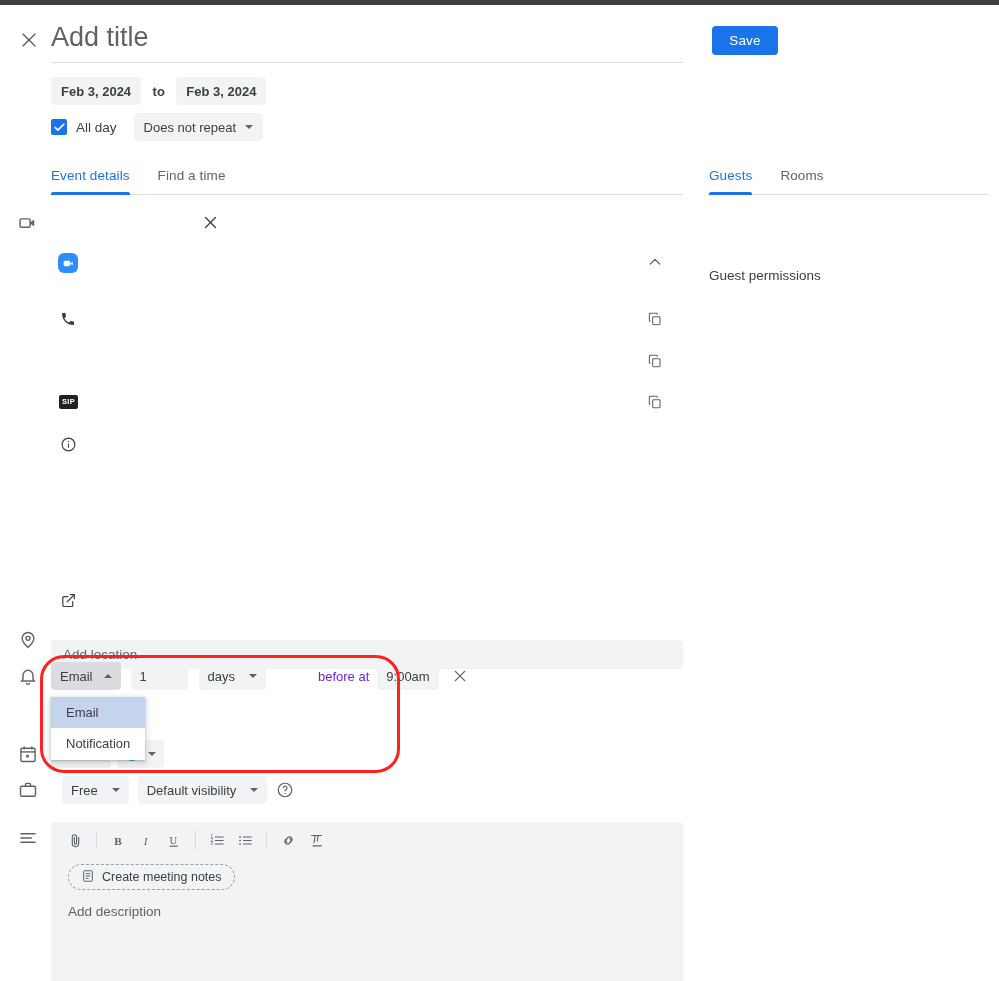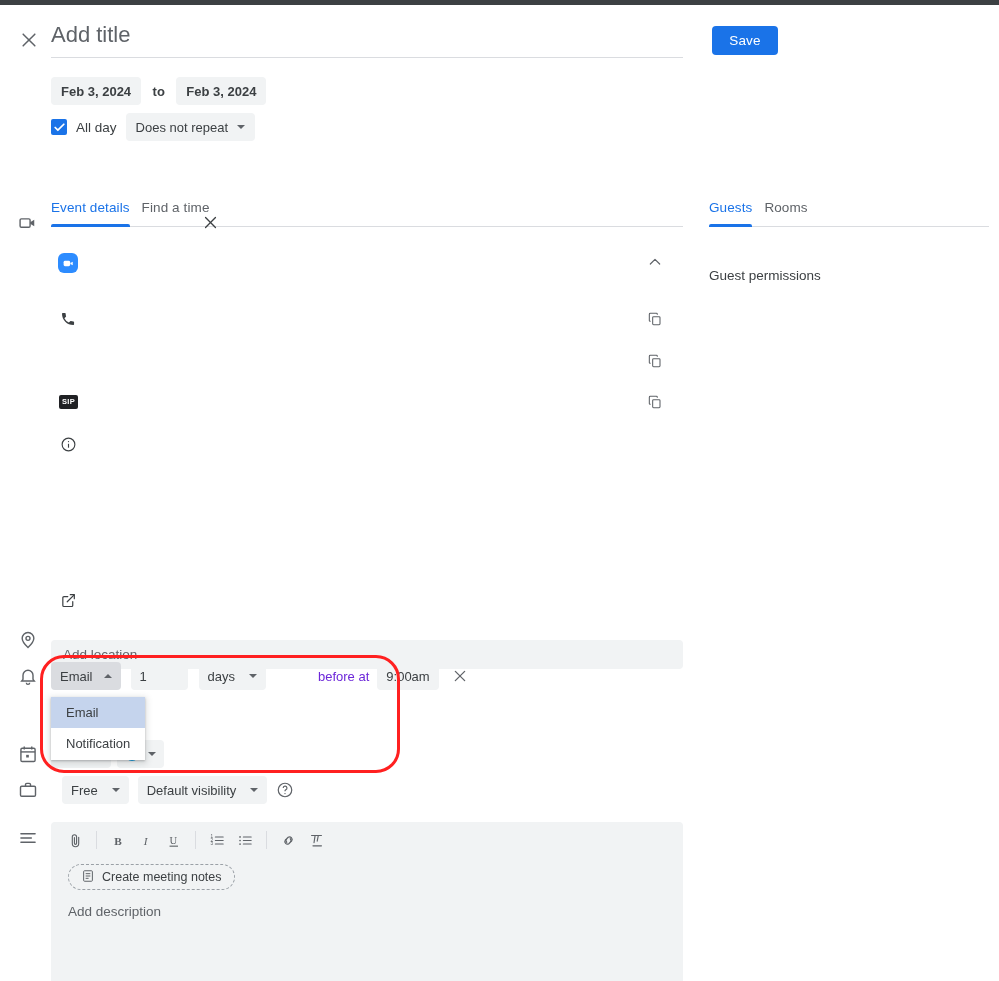--- a/index.html
+++ b/index.html
@@ -25,21 +25,21 @@
     width: 26px; height: 26px;
     display: flex; align-items: center; justify-content: center;
     cursor: pointer;
   }
   .close-btn svg { width: 20px; height: 20px; }
   .title-wrap { position: absolute; left: 51px; top: 15px; width: 632px; }
   .title-input {
     width: 100%; border: none; outline: none;
     border-bottom: 1px solid #dadce0;
     font-family: "Liberation Sans", sans-serif;
-    font-size: 22px; color: #5f6368; font-weight: 400;
+    font-size: 27px; color: #5f6368; font-weight: 400;
     padding: 2px 0 9px 0; background: transparent;
   }
   .title-input::placeholder { color: #5f6368; }
   .save-btn {
     position: absolute; left: 712px; top: 21px;
     width: 66px; height: 29px;
     background: #1a73e8; color: #fff;
     border: none; border-radius: 4px;
     font-family: "Liberation Sans", sans-serif;
     font-size: 13.5px; font-weight: 500;
@@ -70,26 +70,26 @@
   }
   .allday-row { position: absolute; left: 51px; top: 113px; display: flex; align-items: center; }
   .cb {
     width: 16px; height: 16px; border-radius: 2px;
     display: inline-flex; align-items: center; justify-content: center;
     cursor: pointer; flex: 0 0 auto;
   }
   .cb.checked { background: #1a73e8; }
   .cb.unchecked { background: #fff; border: 2px solid #5f6368; }
   .cb svg { width: 13px; height: 13px; }
-  .allday-label { font-size: 13.5px; color: #3c4043; margin: 0 9px 0 9px; }
+  .allday-label { font-size: 13.5px; color: #3c4043; margin: 0 17px 0 9px; }
 
   
   .tabs-left { position: absolute; left: 51px; top: 168px; width: 632px; }
   .tabs-right { position: absolute; left: 709px; top: 168px; width: 280px; }
-  .tabrow { display: flex; align-items: flex-end; gap: 12px; border-bottom: 1px solid #dadce0; margin-top: 32px; }
+  .tabrow { display: flex; align-items: flex-end; gap: 28px; border-bottom: 1px solid #dadce0; }
   .tab {
     font-size: 13.5px; color: #5f6368; padding-bottom: 11px;
     cursor: pointer; position: relative; letter-spacing: .1px;
   }
   .tab.active { color: #1a73e8; }
   .tab.active::after {
     content: ""; position: absolute; left: 0; right: 0; bottom: -1px;
     height: 3px; background: #1a73e8; border-radius: 2px 2px 0 0;
   }
 

